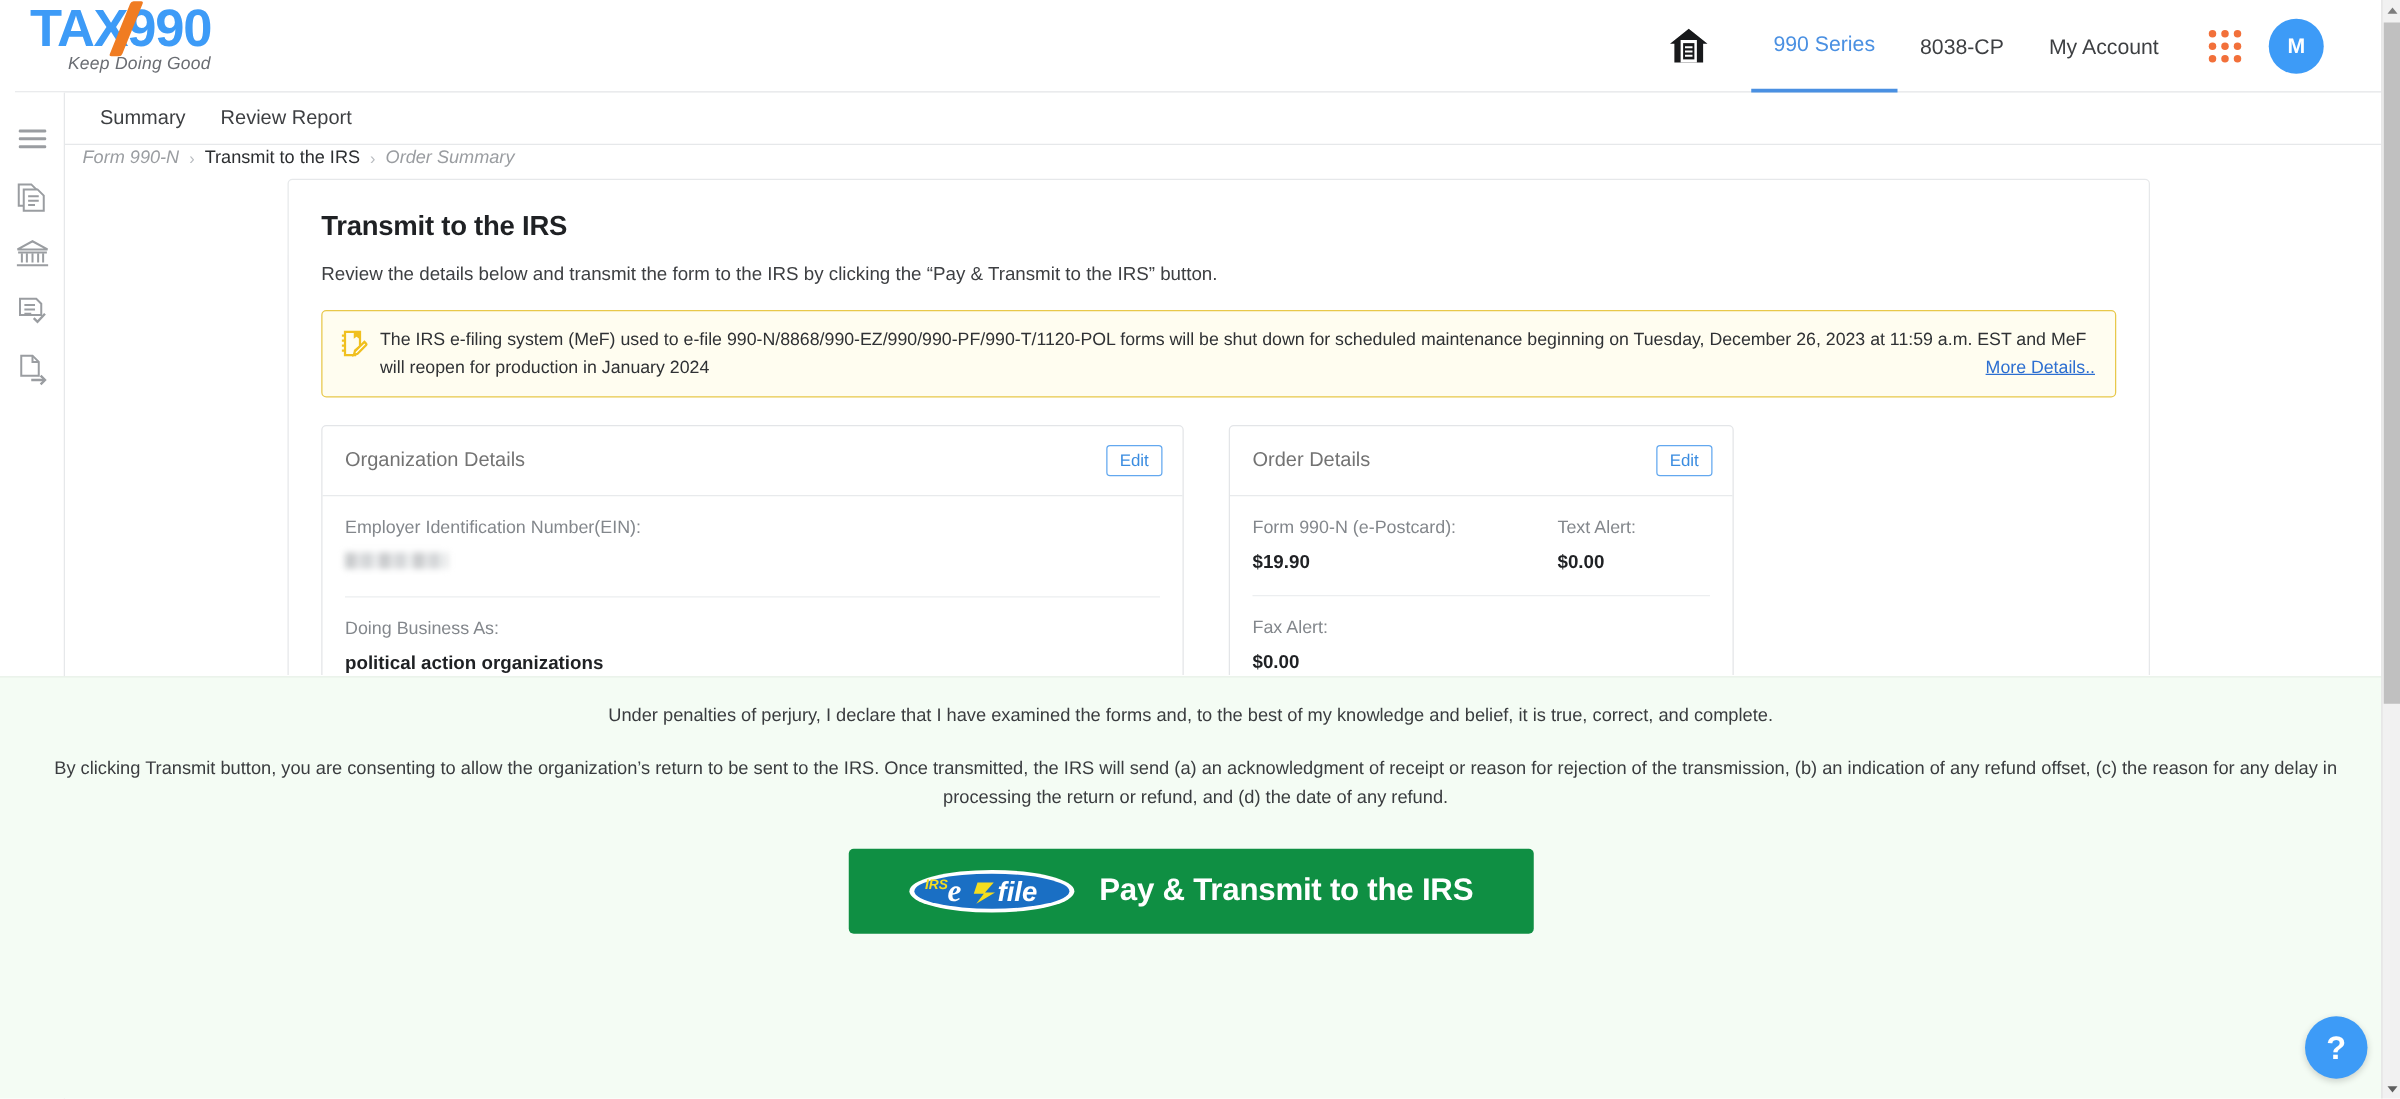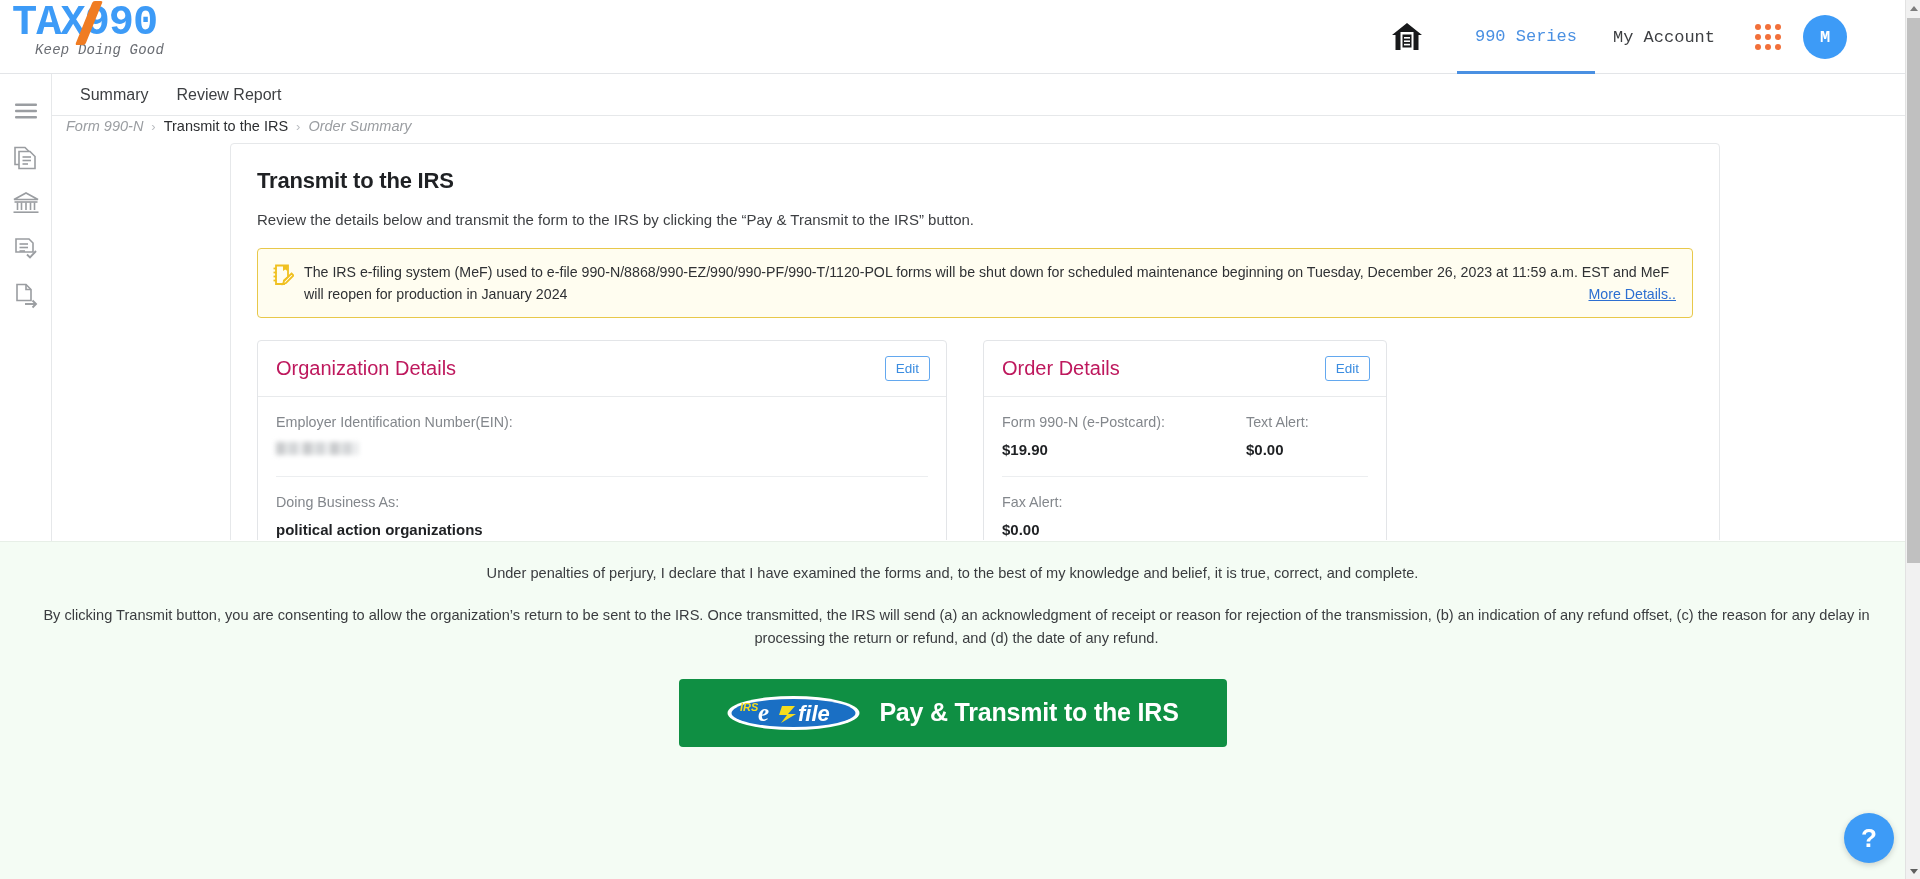--- a/index.html
+++ b/index.html
@@ -6,23 +6,23 @@
   html, body {
     width: 1920px; height: 879px;
     font-family: "Liberation Sans", sans-serif;
     background: #ffffff;
     overflow: hidden;
   }
   #app { position: relative; width: 1920px; height: 879px; background:#fff; }
 
   
   .topbar {
-    position: absolute; top:0; left:0; width: 1905px; height: 74px;
+    position: absolute; top:0; left:12px; width: 1905px; height: 74px;
     background:#fff; border-bottom:1px solid #e3e5e8;
-    display:flex; align-items:center;font-family:Liberation Mono, monospace;
+    display:flex; align-items:center;
   }
   .logo-wrap { position:absolute; left:12px; top:2px; width:175px; }
   .logo-text { font-size: 42px; font-weight: 700; letter-spacing:-1px; line-height:1; color:#3d9bf7; position:relative; }
   .logo-x { color:#3d9bf7; position:relative; display:inline-block; }
   .logo-slash {
     position:absolute; left:72px; top:-1px; width:10px; height:44px;
     background:#f07c22; transform: skewX(-22deg); border-radius:2px;
   }
   .logo-tag { font-size:14px; font-style:italic; color:#6a6d73; text-align:center; margin-top:-2px; letter-spacing:.2px;}
 
@@ -84,21 +84,21 @@
 
   
   .cards { display:flex; gap:36px; margin-top:22px; }
   .dcard { border:1px solid #e3e5e8; border-radius:4px; background:#fff; }
   .dcard.left { width: 690px; }
   .dcard.right { width: 404px; }
   .dcard-head {
     display:flex; align-items:center; justify-content:space-between;
     padding: 15px 16px 15px 18px; border-bottom:1px solid #e8eaec;
   }
-  .dcard-title { font-size:20px; color:#be185d; }
+  .dcard-title { font-size:16px; color:#737373; }
   .edit-btn {
     border:1px solid #63a8ef; color:#3a8ce0; background:#fff; border-radius:3px;
     font-size:13.5px; padding: 4px 10px; cursor:pointer; font-family:inherit;
   }
   .dcard-body { padding: 0 18px; }
   .drow { display:flex; padding: 17px 0 15px 0; border-bottom:1px solid #eceef0; }
   .drow:last-child { border-bottom:none; }
   .dcol { flex:1; }
   .dcol.w1 { width:345px; flex:none; }
   .dcol.w2 { width:244px; flex:none; }
@@ -164,20 +164,23 @@
           <rect x="9.5" y="10" width="13" height="18" fill="#fff"></rect>
           <rect x="11.5" y="12.5" width="9" height="13" fill="#18191b"></rect>
           <rect x="13" y="15" width="6" height="1.6" fill="#fff"></rect>
           <rect x="13" y="18.4" width="6" height="1.6" fill="#fff"></rect>
           <rect x="13" y="21.8" width="6" height="1.6" fill="#fff"></rect>
         </svg>
       </span>
 
       <div class="nav-item active">
         <span>990 Series</span>
+      </div>
+      <div class="nav-item">
+        <span>8038-CP</span>
       </div>
       <div class="nav-item">
         <span>My Account</span>
       </div>
 
       <div class="grid-icon">
         <i></i>
           <i></i>
           <i></i>
           <i></i>

